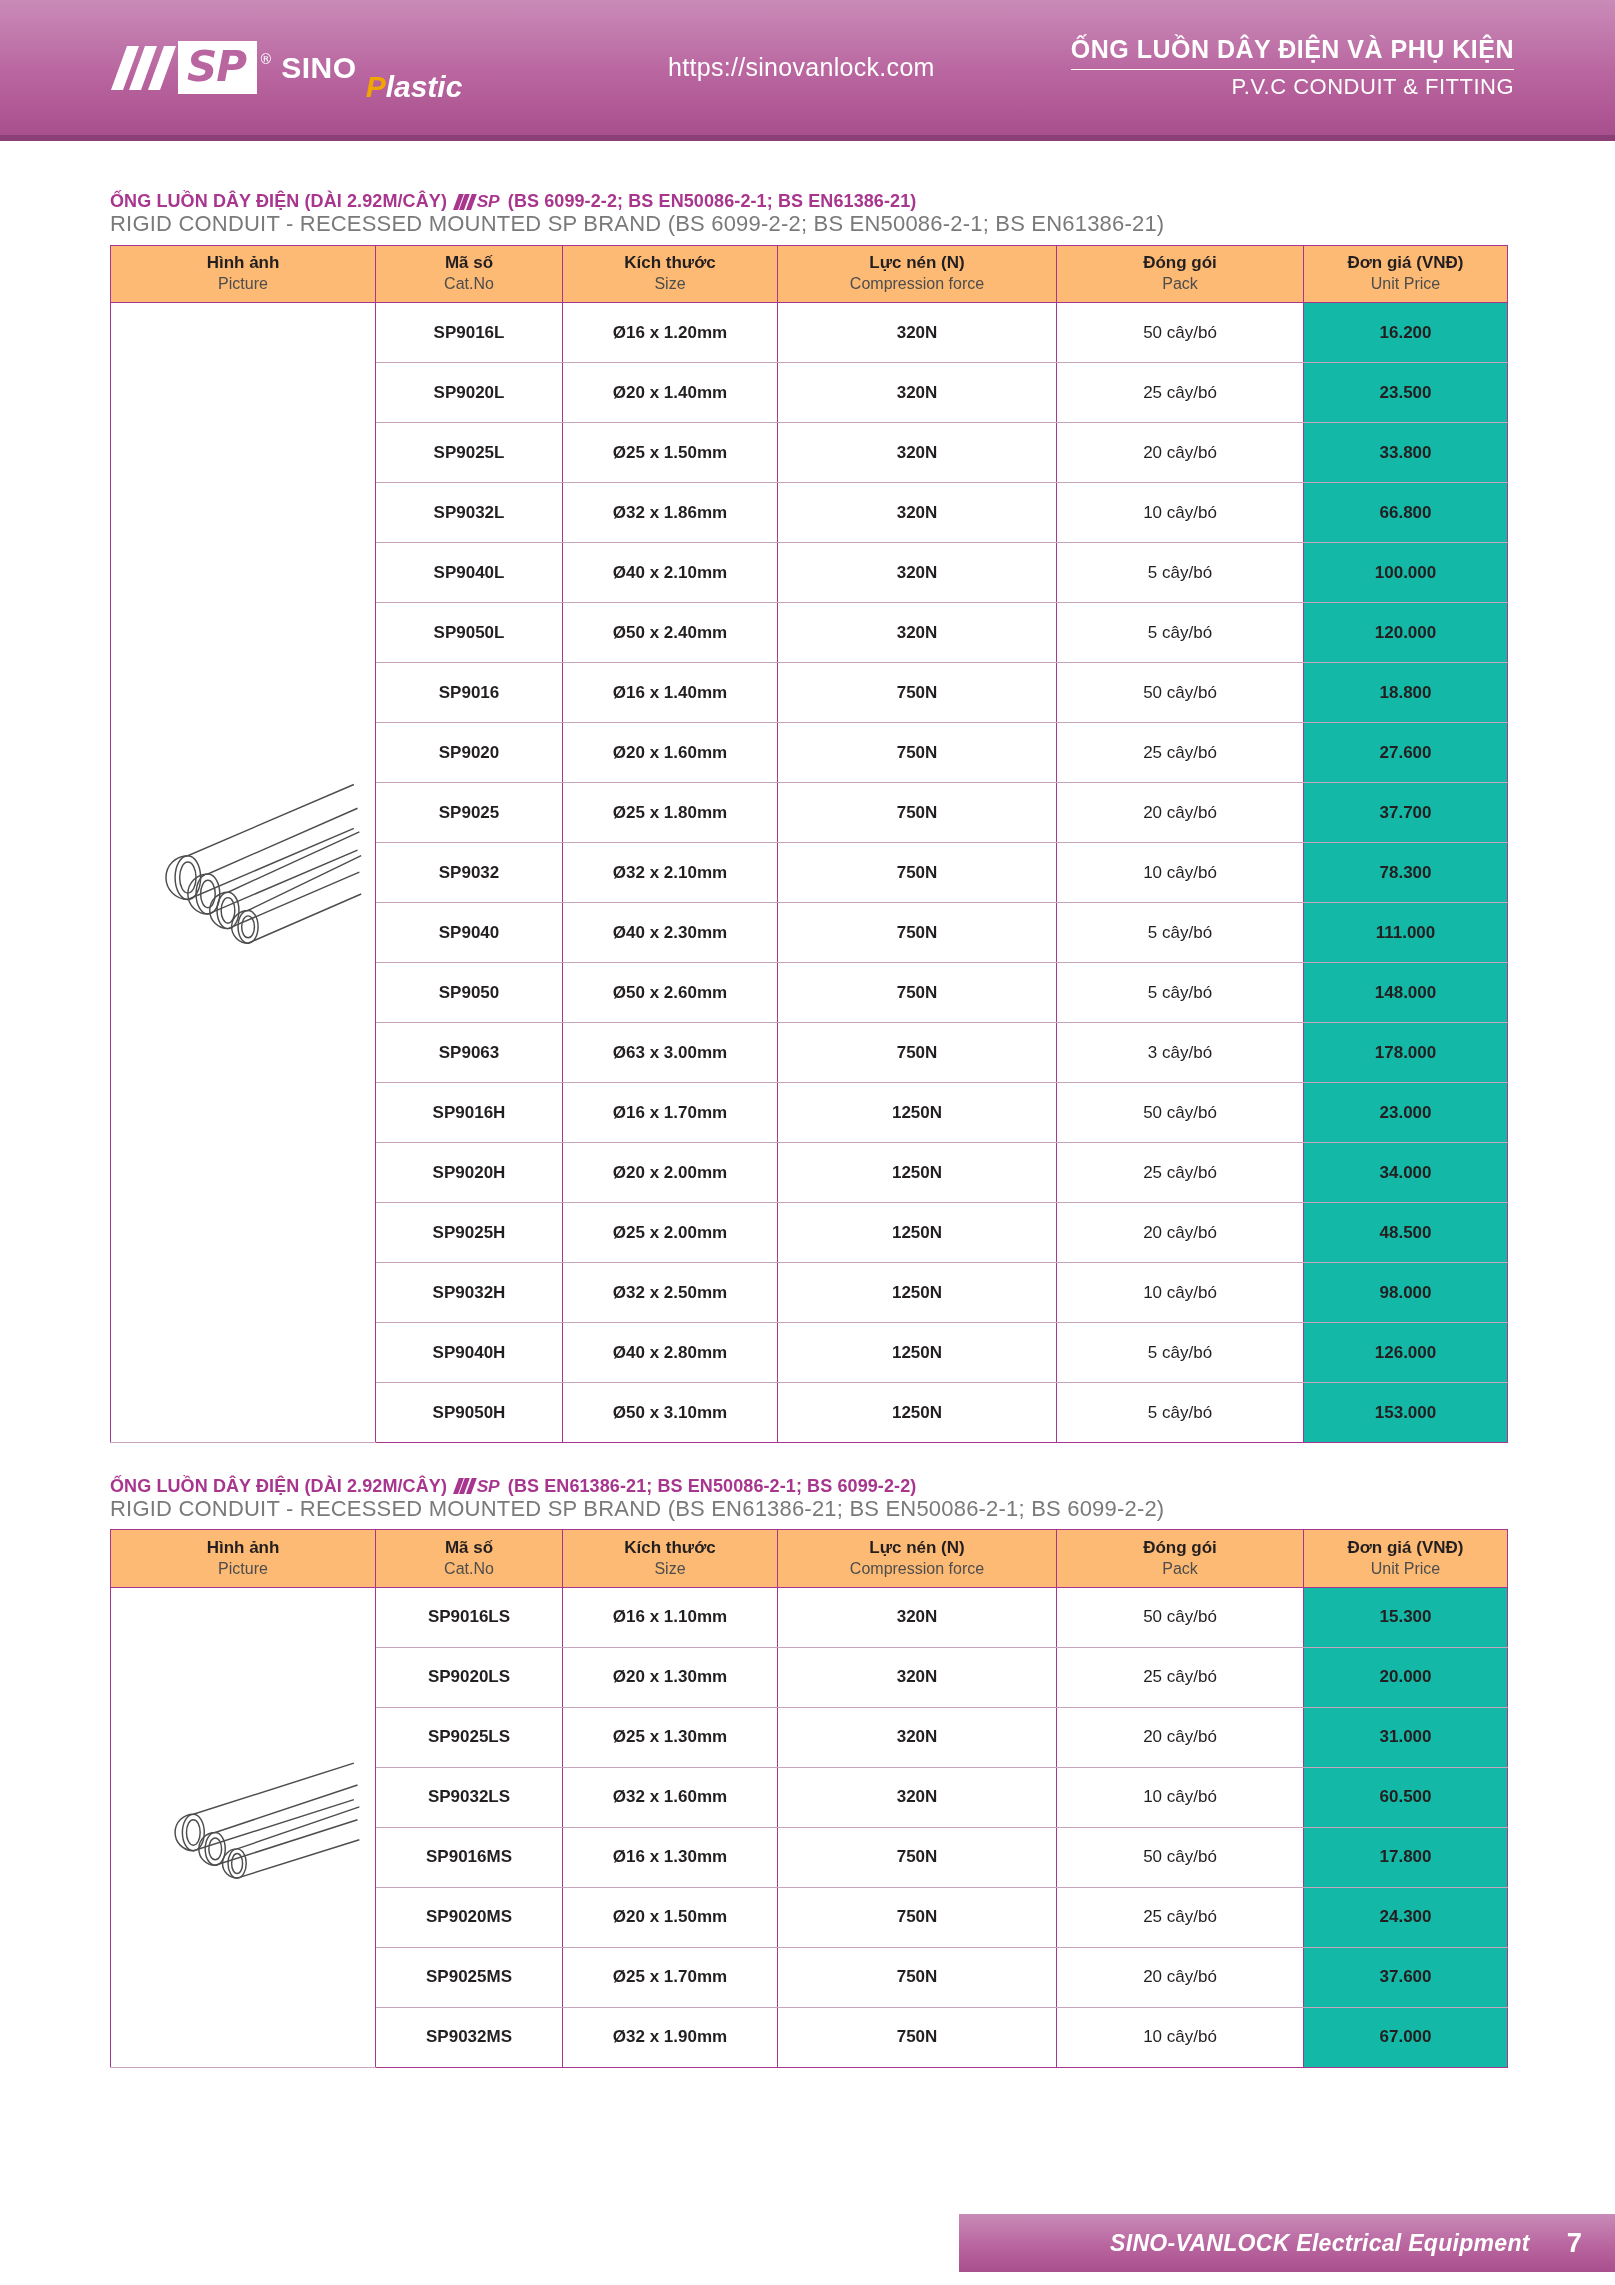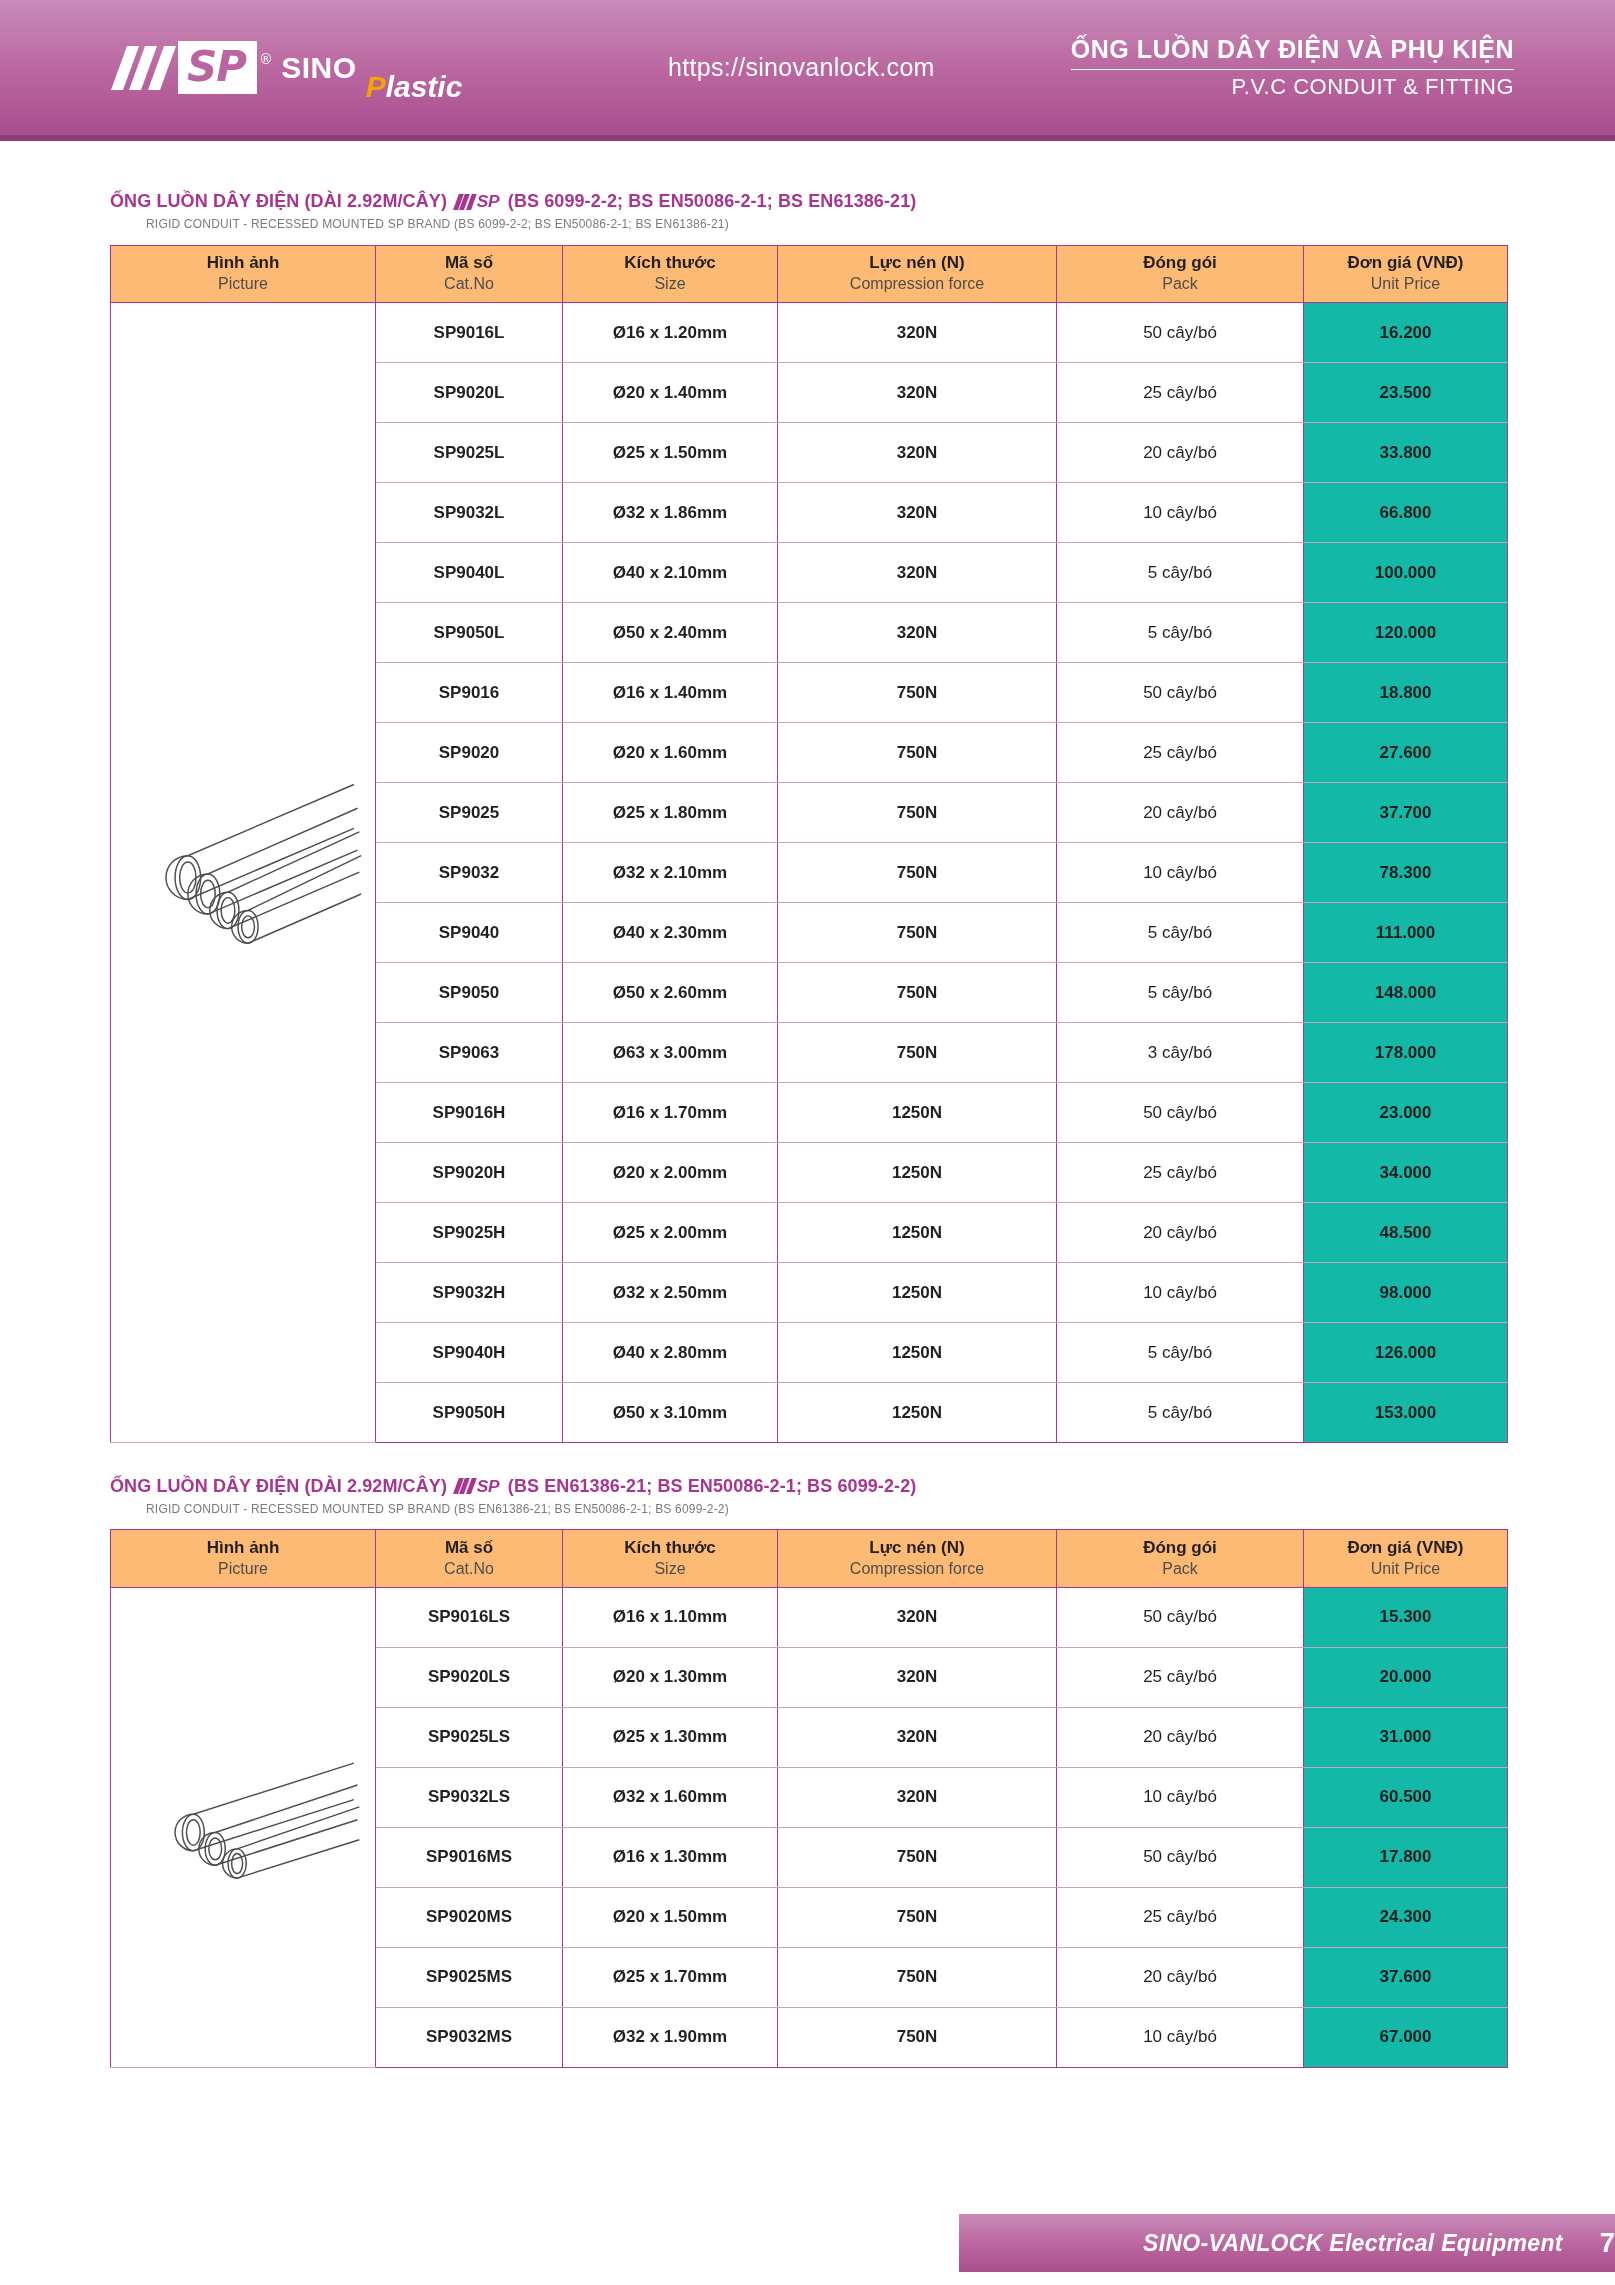--- a/index.html
+++ b/index.html
@@ -128,24 +128,23 @@
   }
   .section-title .t1 {
     color: #a8358e;
     font-weight: bold;
     font-size: 18px;
     letter-spacing: 0.1px;
     line-height: 24px;
   }
   .section-title .t2 {
     color: #7a7a7a;
-    font-size: 12px;
+    font-size: 22px;
     letter-spacing: 0.2px;
     line-height: 22px;
-    margin-left: 36px;
   }
   .mini-logo {
     display: inline-flex;
     align-items: center;
     vertical-align: -1.8px;
     margin: 0 3.7px;
   }
   .mini-logo i {
     display: inline-block;
     width: 4.6px;
@@ -254,20 +253,21 @@
   .footer-bar {
     position: absolute;
     right: 0;
     bottom: 12.8px;
     width: 656px;
     height: 58px;
     background: linear-gradient(180deg, #c98bb8 0%, #b9659f 55%, #a84f8e 100%);
     display: flex;
     align-items: center;
     justify-content: flex-end;
+    padding-right: 33px;
     box-sizing: border-box;
   }
   .footer-text {
     color: #ffffff;
     font-size: 23px;
     font-weight: bold;
     font-style: italic;
     letter-spacing: 0.3px;
   }
   .footer-page {

